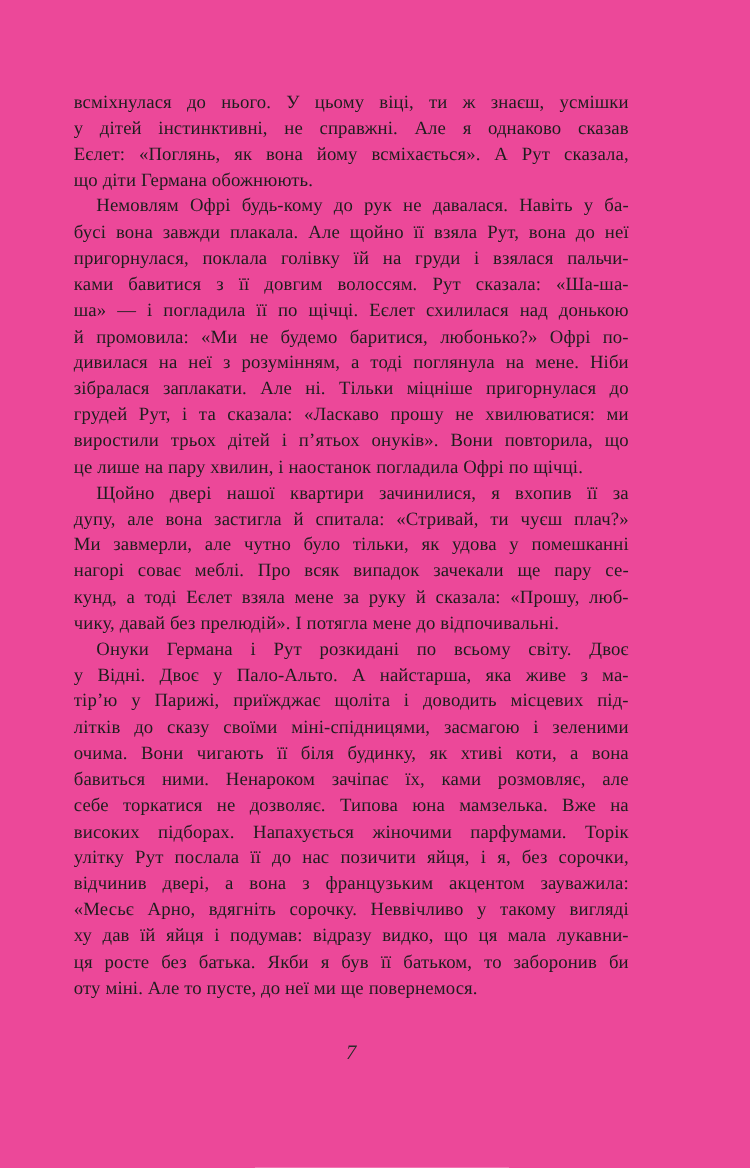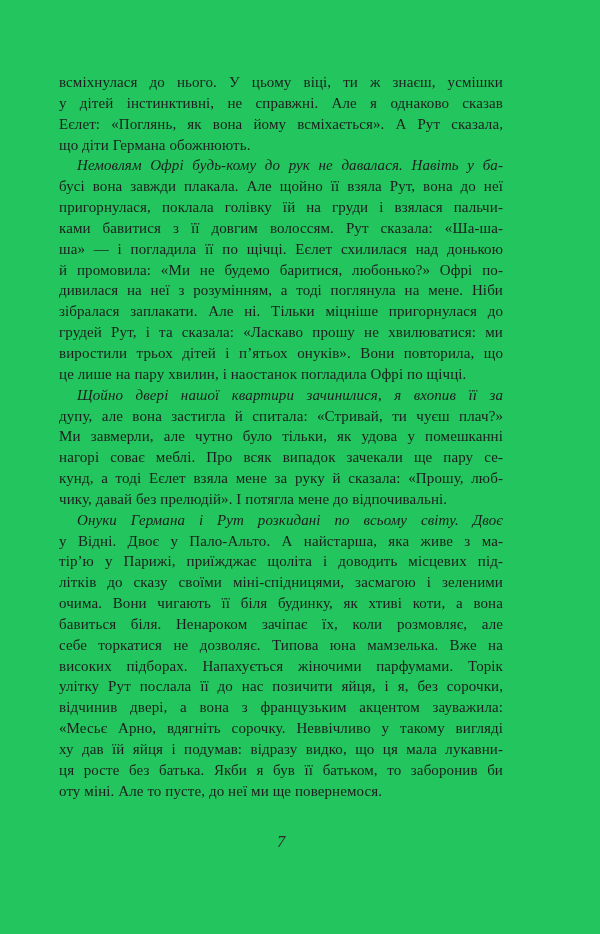--- a/index.html
+++ b/index.html
@@ -10,40 +10,39 @@
     width: 600px;
     height: 934px;
     background: #fefefe;
     position: relative;
     overflow: hidden;
     font-family: "Liberation Serif", "DejaVu Serif", serif;
   }
   .page {
     position: absolute;
     inset: 0;
-    background: #22c55e;
+    background: #ec4899;
   }
   .text-block {
     position: absolute;
     left: 59px;
     top: 72px;
     width: 444px;
     color: #1e1e1e;
   }
   .line {
     font-size: 15px;
     line-height: 20.85px;
     height: 20.85px;
     text-align: justify;
     text-align-last: justify;
     letter-spacing: 0.1px;
   }
   .line.indent {
     text-indent: 18px;
-    font-style: italic;
   }
   .line.final {
     text-align-last: left;
   }
   .page-number {
     position: absolute;
     left: 59px;
     top: 831px;
     width: 444px;
     text-align: center;
@@ -77,21 +76,21 @@
       <div class="line">дупу, але вона застигла й спитала: «Стривай, ти чуєш плач?»</div>
       <div class="line">Ми завмерли, але чутно було тільки, як удова у помешканні</div>
       <div class="line">нагорі соває меблі. Про всяк випадок зачекали ще пару се-</div>
       <div class="line">кунд, а тоді Еєлет взяла мене за руку й сказала: «Прошу, люб-</div>
       <div class="line final">чику, давай без прелюдій». І потягла мене до відпочивальні.</div>
       <div class="line indent">Онуки Германа і Рут розкидані по всьому світу. Двоє</div>
       <div class="line">у Відні. Двоє у Пало-Альто. А найстарша, яка живе з ма-</div>
       <div class="line">тір’ю у Парижі, приїжджає щоліта і доводить місцевих під-</div>
       <div class="line">літків до сказу своїми міні-спідницями, засмагою і зеленими</div>
       <div class="line">очима. Вони чигають її біля будинку, як хтиві коти, а вона</div>
-      <div class="line">бавиться біля. Ненароком зачіпає їх, коли розмовляє, але</div>
+      <div class="line">бавиться ними. Ненароком зачіпає їх, ками розмовляє, але</div>
       <div class="line">себе торкатися не дозволяє. Типова юна мамзелька. Вже на</div>
       <div class="line">високих підборах. Напахується жіночими парфумами. Торік</div>
       <div class="line">улітку Рут послала її до нас позичити яйця, і я, без сорочки,</div>
       <div class="line">відчинив двері, а вона з французьким акцентом зауважила:</div>
       <div class="line">«Месьє Арно, вдягніть сорочку. Неввічливо у такому вигляді</div>
       <div class="line">ху дав їй яйця і подумав: відразу видко, що ця мала лукавни-</div>
       <div class="line">ця росте без батька. Якби я був її батьком, то заборонив би</div>
       <div class="line final">оту міні. Але то пусте, до неї ми ще повернемося.</div>
     </div>
   <div class="page-number">7</div>

